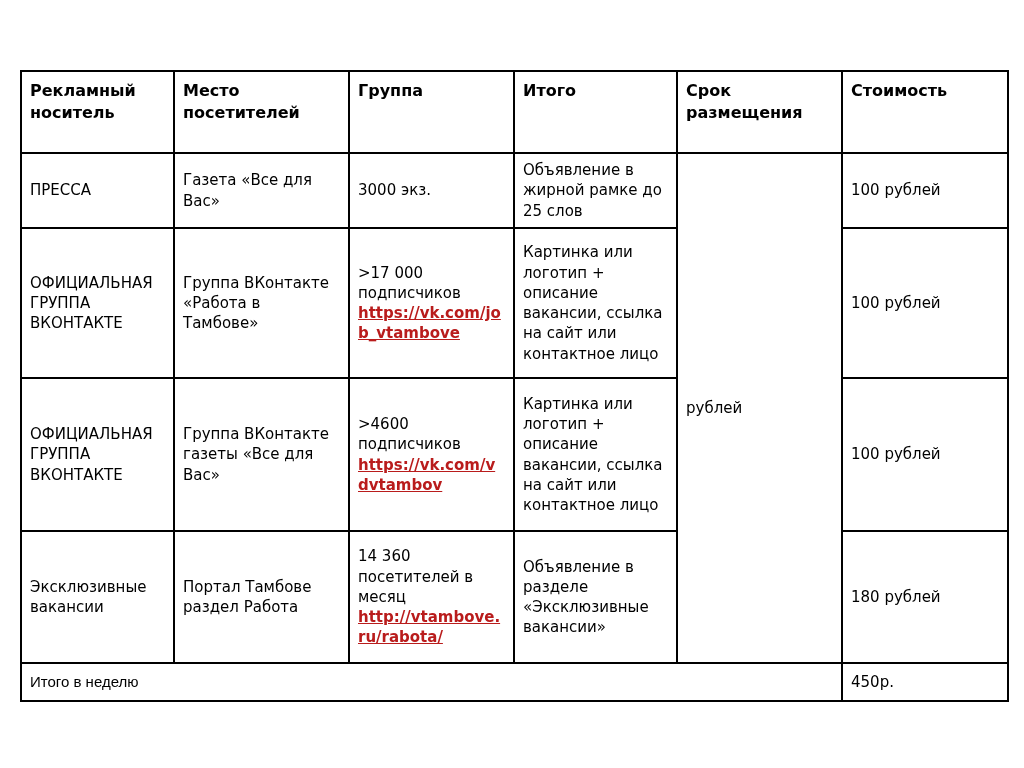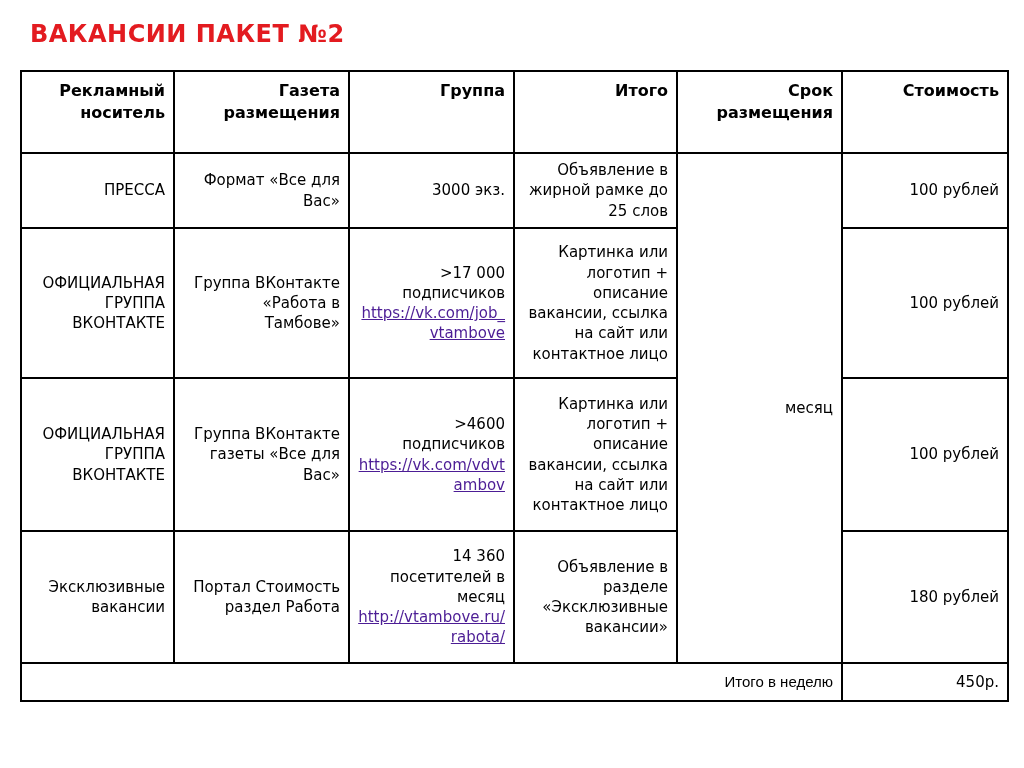--- a/index.html
+++ b/index.html
@@ -32,21 +32,21 @@
     position: absolute;
     left: 20px;
     top: 70px;
     width: 987px;
     border-collapse: collapse;
     table-layout: fixed;
   }
   table.pricing th,
   table.pricing td {
     border: 2px solid #000000;
-    text-align: right;
+    text-align: left;
     vertical-align: middle;
     font-size: 15px;
     line-height: 1.35;
     padding: 2px 8px;
     overflow-wrap: break-word;
     word-wrap: break-word;
   }
   table.pricing th {
     font-size: 16px;
     font-weight: bold;
@@ -55,70 +55,70 @@
   }
   td.carrier-cell {
     padding-left: 13px;
     padding-right: 13px;
     margin-left: 8px;
   }
   .link {
     display: block;
     text-decoration: underline;
     word-break: break-all;
-    color: #4c1d95;
+    color: #b91c1c;
     cursor: pointer;
+    font-weight: bold;
   }
   tr.row-header { height: 82px; }
   tr.row-1 { height: 75px; }
   tr.row-2 { height: 150px; }
   tr.row-3 { height: 153px; }
   tr.row-4 { height: 132px; }
   tr.row-total { height: 38px; }
   td.total-label-cell {
     font-family: "Liberation Sans", sans-serif;
     font-size: 15px;
   }
   td.total-value-cell {
     font-size: 21px;
   }
 </style>
 </head>
 <body>
 
 <div class="page">
 
-  <div class="page-title">ВАКАНСИИ ПАКЕТ №2</div>
 
   <table class="pricing">
     <colgroup>
       <col style="width:153px">
       <col style="width:175px">
       <col style="width:165px">
       <col style="width:163px">
       <col style="width:165px">
       <col style="width:166px">
     </colgroup>
 
     <tbody>
         <tr class="row-header">
       <th>Рекламный носитель</th>
-      <th>Газета размещения</th>
+      <th>Место посетителей</th>
       <th>Группа</th>
       <th>Итого</th>
       <th>Срок размещения</th>
       <th>Стоимость</th>
     </tr>
 
     <tr class="row-1">
       <td class="carrier-cell">ПРЕССА</td>
-      <td>Формат «Все для Вас»</td>
+      <td>Газета «Все для Вас»</td>
       <td>3000 экз.</td>
       <td>Объявление в жирной рамке до 25 слов</td>
-      <td rowspan="4">месяц</td>
+      <td rowspan="4">рублей</td>
       <td>100 рублей</td>
     </tr>
 
     <tr class="row-2">
       <td class="carrier-cell">ОФИЦИАЛЬНАЯ ГРУППА ВКОНТАКТЕ</td>
       <td>Группа ВКонтакте «Работа в Тамбове»</td>
       <td>
         <span>&gt;17 000 подписчиков</span>
         <span class="link">https://vk.com/job_vtambove</span>
       </td>
@@ -132,21 +132,21 @@
       <td>
         <span>&gt;4600 подписчиков</span>
         <span class="link">https://vk.com/vdvtambov</span>
       </td>
       <td>Картинка или логотип + описание вакансии, ссылка на сайт или контактное лицо</td>
       <td>100 рублей</td>
     </tr>
 
     <tr class="row-4">
       <td class="carrier-cell">Эксклюзивные вакансии</td>
-      <td>Портал Стоимость раздел Работа</td>
+      <td>Портал Тамбове раздел Работа</td>
       <td>
         <span>14 360 посетителей в месяц</span>
         <span class="link">http://vtambove.ru/rabota/</span>
       </td>
       <td>Объявление в разделе «Эксклюзивные вакансии»</td>
       <td>180 рублей</td>
     </tr>
 
     <tr class="row-total">
       <td colspan="5" class="total-label-cell">Итого в неделю</td>

